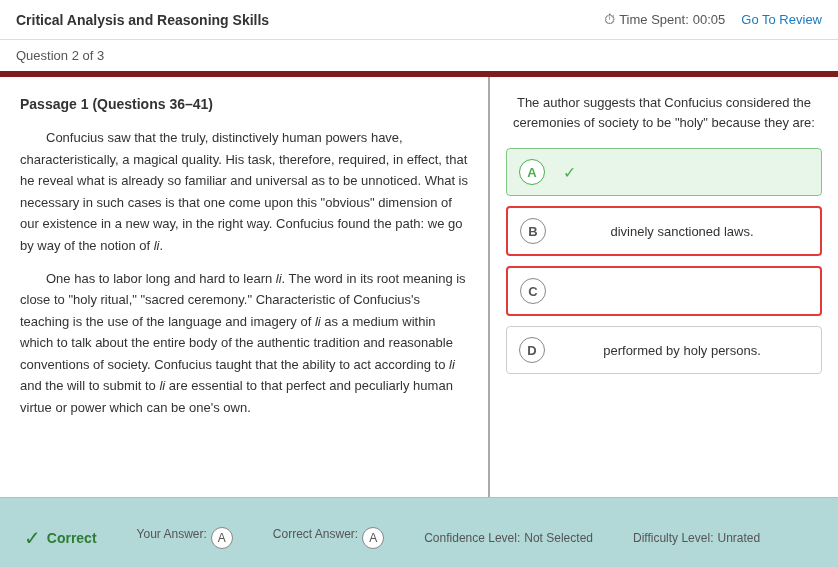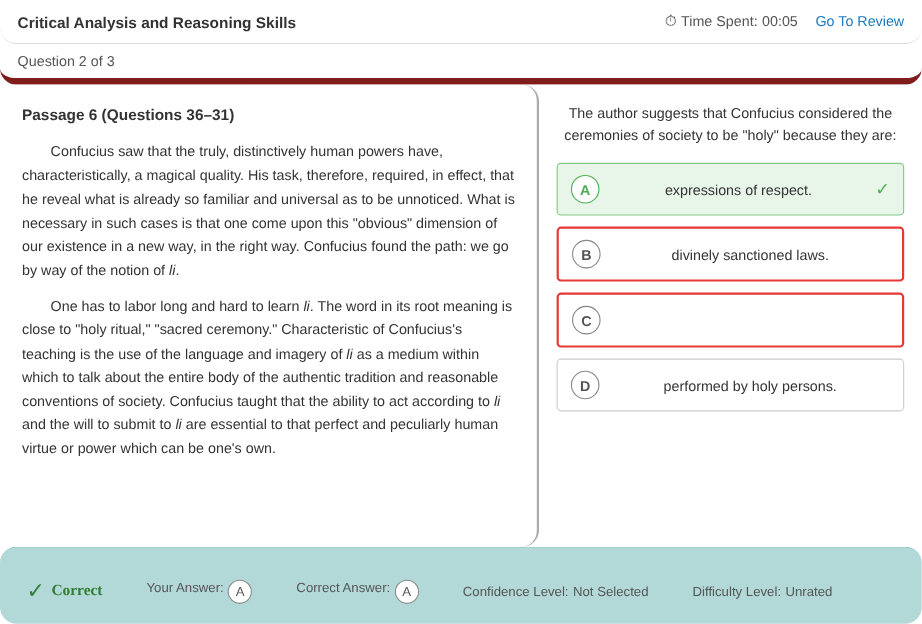--- a/index.html
+++ b/index.html
@@ -1,15 +1,15 @@
 <!DOCTYPE html>
 <html><head>
   <meta charset="utf-8">
   <style>
-    * { box-sizing: border-box; margin: 0; padding: 0; border-radius: 15px; }
+    * { box-sizing: border-box; margin: 0; padding: 0; }
     body { font-family: Arial, sans-serif; font-size: 13px; color: #333; background: #fff; width: 838px; height: 567px; overflow: hidden; }
 
     
     .header {
       display: flex;
       align-items: center;
       justify-content: space-between;
       padding: 8px 16px;
       border-bottom: 1px solid #ddd;
       background: #fff;
@@ -160,21 +160,20 @@
       gap: 6px;
     }
     .footer-check {
       color: #2e7d32;
       font-size: 20px;
     }
     .footer-correct-label {
       color: #2e7d32;
       font-weight: bold;
       font-size: 14px;
-      font-family: Liberation Serif, serif;
     }
     .footer-section {
       display: flex;
       flex-direction: row;
       gap: 4px;
     }
     .footer-label {
       font-size: 12px;
       color: #555;
     }
@@ -211,35 +210,34 @@
   </div>
 </div>
 
 <div class="sub-header">
   <span>Question 2 of 3</span>
 </div>
 
 <div class="main-content">
 
   <div class="passage-panel">
-    <div class="passage-title">Passage 6 (Questions 36–31)</div>
+    <div class="passage-title">Passage 1 (Questions 36–41)</div>
     <p class="passage-text">
       Confucius saw that the truly, distinctively human powers have, characteristically, a magical quality. His task, therefore, required, in effect, that he reveal what is already so familiar and universal as to be unnoticed. What is necessary in such cases is that one come upon this "obvious" dimension of our existence in a new way, in the right way. Confucius found the path: we go by way of the notion of <em>li</em>.
     </p>
     <p class="passage-text">
       One has to labor long and hard to learn <em>li</em>. The word in its root meaning is close to "holy ritual," "sacred ceremony." Characteristic of Confucius's teaching is the use of the language and imagery of <em>li</em> as a medium within which to talk about the entire body of the authentic tradition and reasonable conventions of society. Confucius taught that the ability to act according to <em>li</em> and the will to submit to <em>li</em> are essential to that perfect and peculiarly human virtue or power which can be one's own.
     </p>
   </div>
 
   <div class="question-panel">
     <div class="question-text">The author suggests that Confucius considered the ceremonies of society to be "holy" because they are:</div>
 
     <div class="answer-choice correct">
       <span class="choice-letter">A</span>
-      <span class="choice-text">expressions of respect.</span>
       <span class="checkmark">✓</span>
     </div>
 
     <div class="answer-choice highlighted">
       <span class="choice-letter">B</span>
       <span class="choice-text">divinely sanctioned laws.</span>
     </div>
 
     <div class="answer-choice highlighted">
       <span class="choice-letter">C</span>

